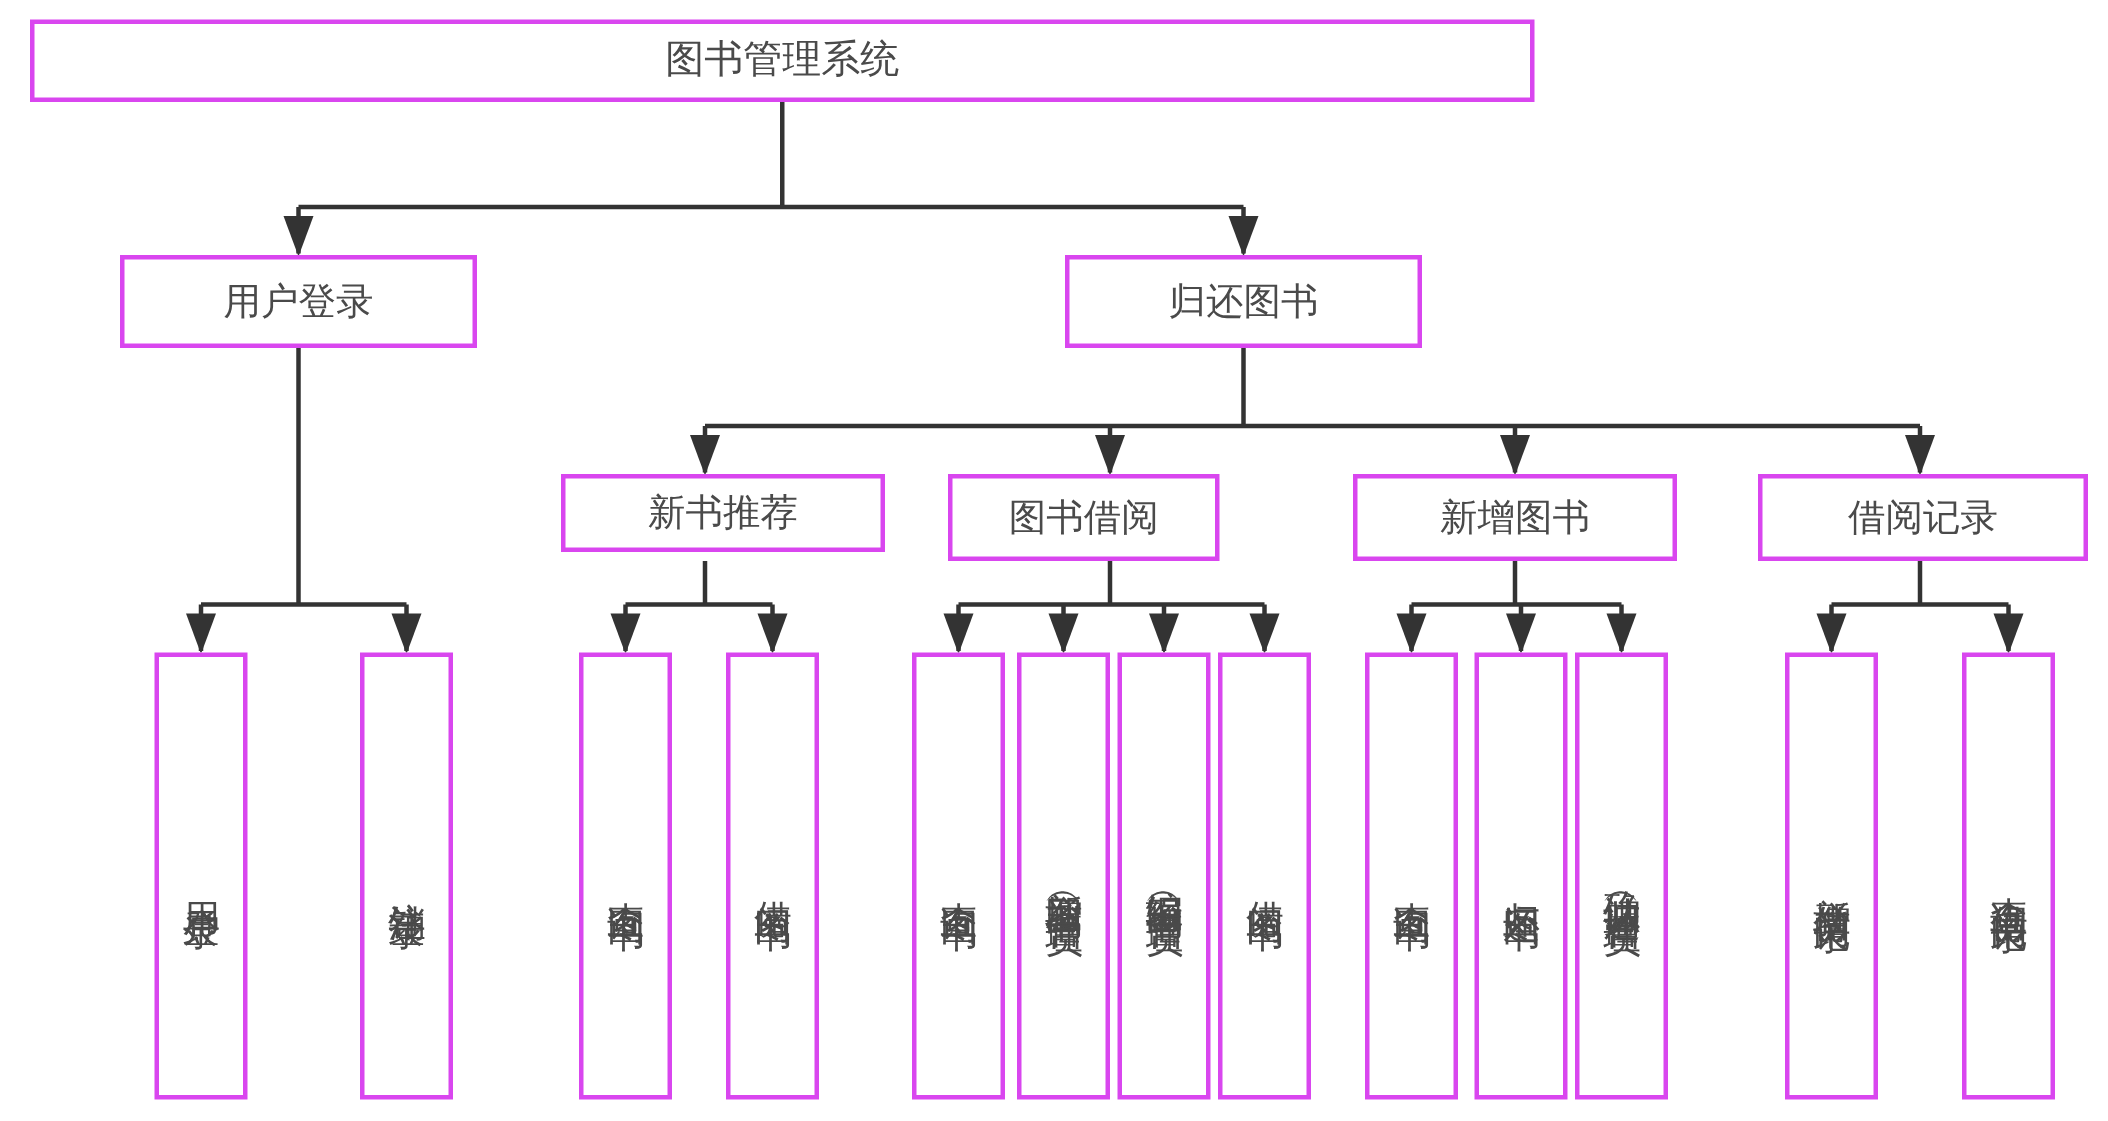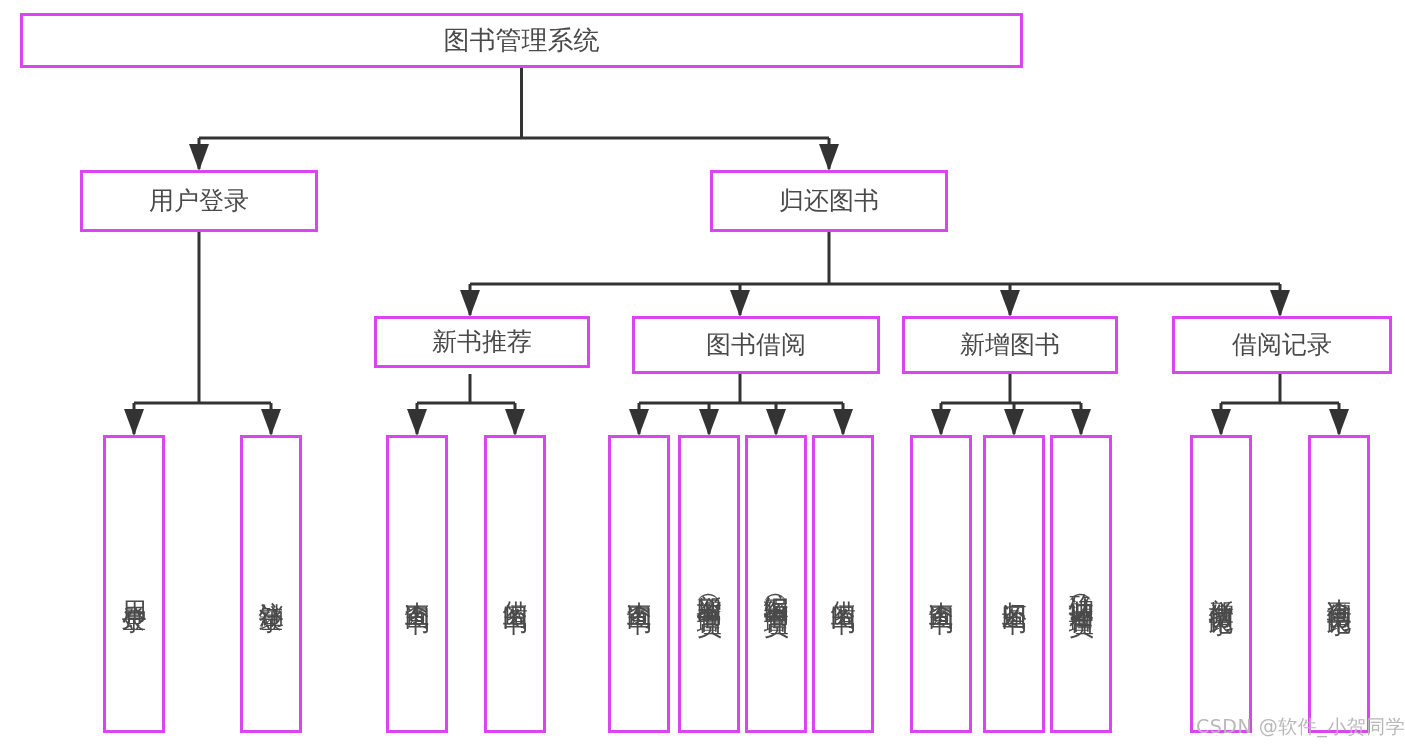--- a/index.html
+++ b/index.html
@@ -130,21 +130,21 @@
       </div>
       <div class="node horizontal" style="left: 80px; top: 170px; width: 238px; height: 62px;">
         <span class="label">用户登录</span>
       </div>
       <div class="node horizontal" style="left: 710px; top: 170px; width: 238px; height: 62px;">
         <span class="label">归还图书</span>
       </div>
       <div class="node horizontal" style="left: 362px; top: 316px; width: 216px; height: 52px; margin-left: 12px;">
         <span class="label">新书推荐</span>
       </div>
-      <div class="node horizontal" style="left: 632px; top: 316px; width: 248px; height: 58px;">
+      <div class="node horizontal" style="left: 632px; top: 316px; width: 181px; height: 58px;">
         <span class="label">图书借阅</span>
       </div>
       <div class="node horizontal" style="left: 902px; top: 316px; width: 216px; height: 58px;">
         <span class="label">新增图书</span>
       </div>
       <div class="node horizontal" style="left: 1172px; top: 316px; width: 220px; height: 58px;">
         <span class="label">借阅记录</span>
       </div>
       <div class="node vertical" style="left: 103px; top: 435px; width: 62px; height: 298px;">
         <span class="label">用户登录</span>
@@ -179,14 +179,13 @@
       <div class="node vertical" style="left: 1050px; top: 435px; width: 62px; height: 298px;">
         <span class="label">确认归还（管理员）</span>
       </div>
       <div class="node vertical" style="left: 1190px; top: 435px; width: 62px; height: 298px;">
         <span class="label">新增借阅记录</span>
       </div>
       <div class="node vertical" style="left: 1308px; top: 435px; width: 62px; height: 298px;">
         <span class="label">查询借阅记录</span>
       </div>
     </div>
-  <div class="watermark">CSDN @软件_小贺同学</div>
 </div>
 
 </body></html>

